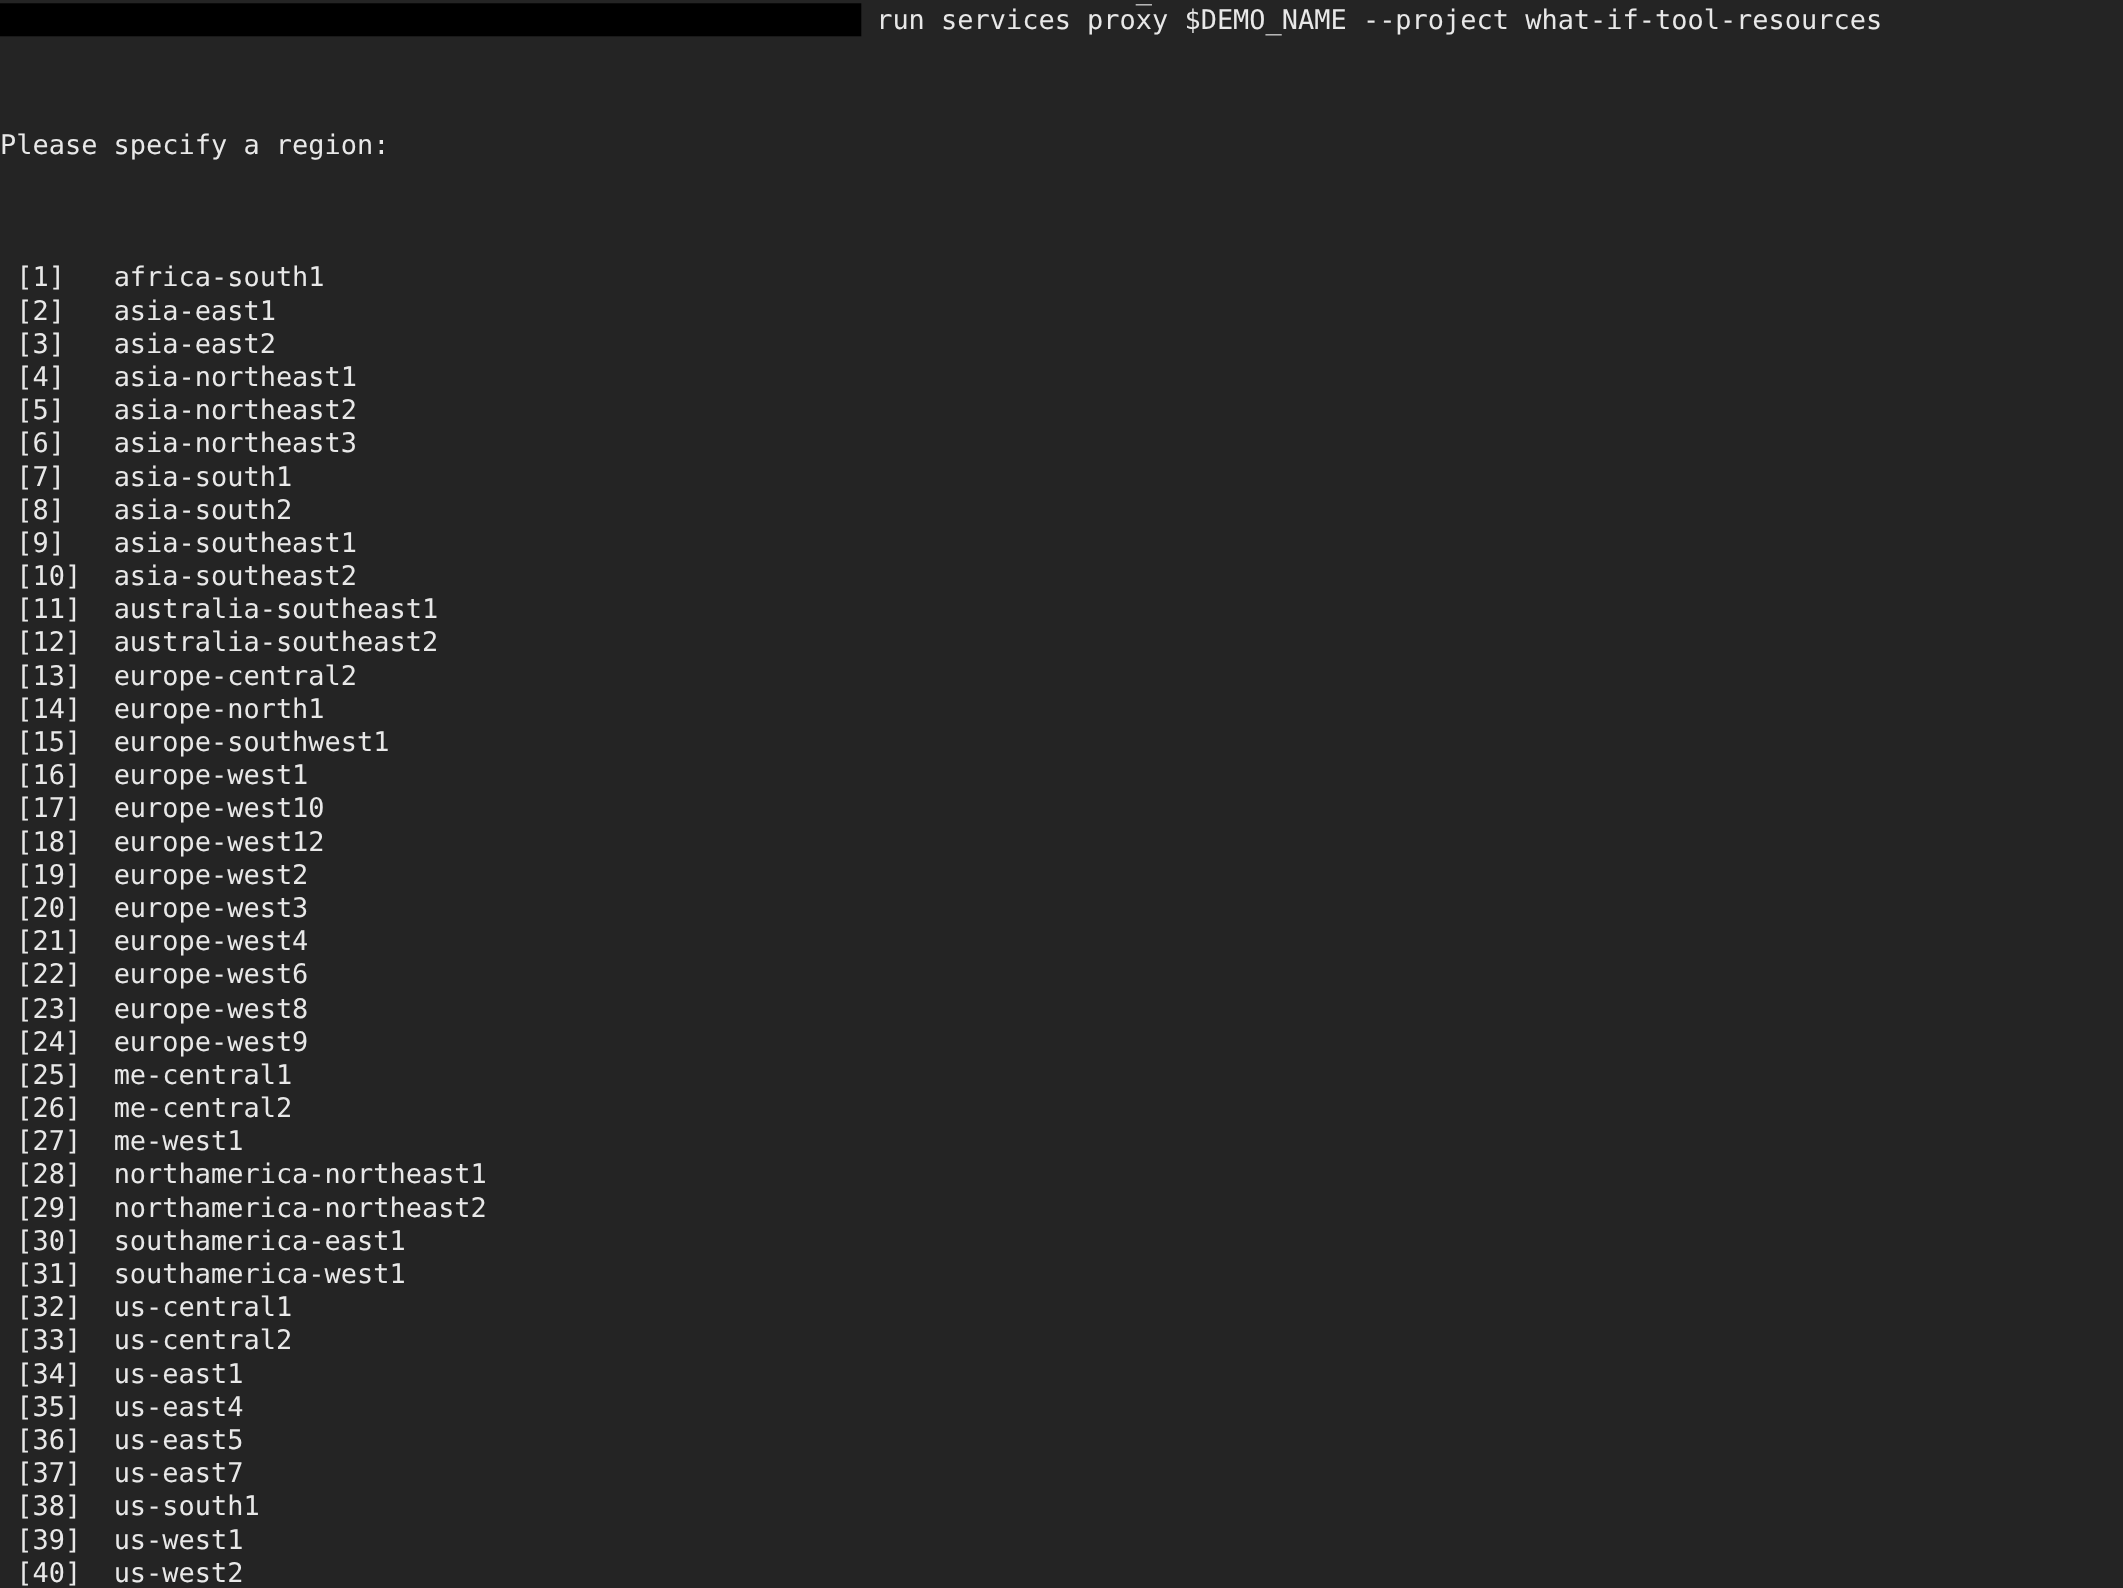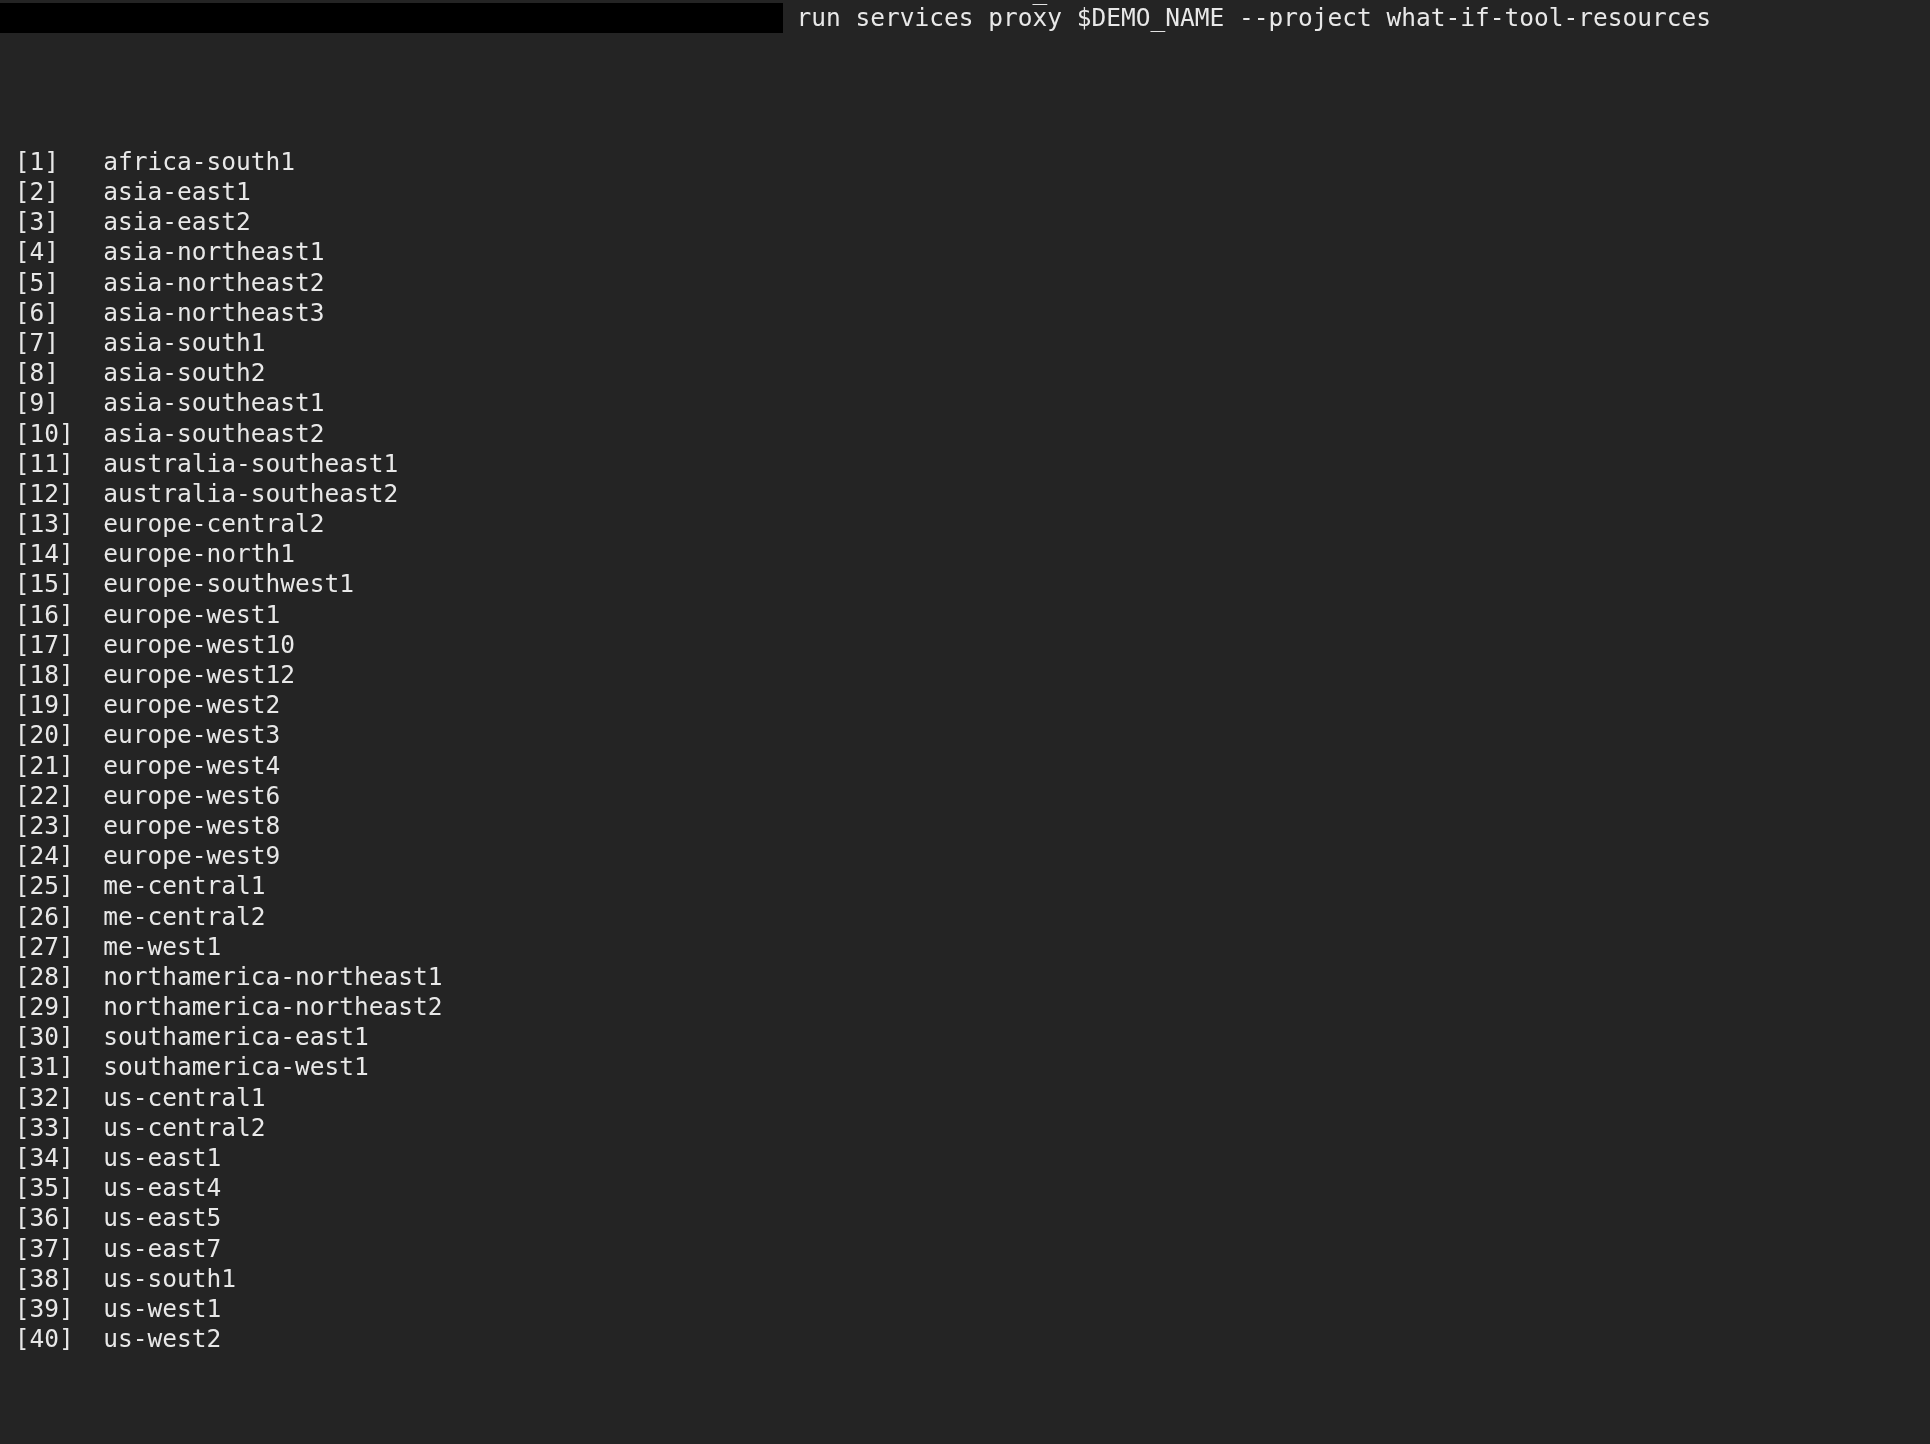--- a/index.html
+++ b/index.html
@@ -79,19 +79,20 @@
 <div id="terminal">
 
   <div class="scrollback-remnant">                                                                      _                                                   </div>
 
   <div class="cmdline">                                             $ gcloud run services proxy $DEMO_NAME --project what-if-tool-resources</div>
 
   <div class="black-gap"></div>
 
   <div class="body-lines">
 
+    <div class="line">Please specify a region:</div>
 
     <div id="region-rows"><div class="line"><span> </span><span>[1]</span><span>   </span><span>africa-south1</span></div><div class="line"><span> </span><span>[2]</span><span>   </span><span>asia-east1</span></div><div class="line"><span> </span><span>[3]</span><span>   </span><span>asia-east2</span></div><div class="line"><span> </span><span>[4]</span><span>   </span><span>asia-northeast1</span></div><div class="line"><span> </span><span>[5]</span><span>   </span><span>asia-northeast2</span></div><div class="line"><span> </span><span>[6]</span><span>   </span><span>asia-northeast3</span></div><div class="line"><span> </span><span>[7]</span><span>   </span><span>asia-south1</span></div><div class="line"><span> </span><span>[8]</span><span>   </span><span>asia-south2</span></div><div class="line"><span> </span><span>[9]</span><span>   </span><span>asia-southeast1</span></div><div class="line"><span> </span><span>[10]</span><span>  </span><span>asia-southeast2</span></div><div class="line"><span> </span><span>[11]</span><span>  </span><span>australia-southeast1</span></div><div class="line"><span> </span><span>[12]</span><span>  </span><span>australia-southeast2</span></div><div class="line"><span> </span><span>[13]</span><span>  </span><span>europe-central2</span></div><div class="line"><span> </span><span>[14]</span><span>  </span><span>europe-north1</span></div><div class="line"><span> </span><span>[15]</span><span>  </span><span>europe-southwest1</span></div><div class="line"><span> </span><span>[16]</span><span>  </span><span>europe-west1</span></div><div class="line"><span> </span><span>[17]</span><span>  </span><span>europe-west10</span></div><div class="line"><span> </span><span>[18]</span><span>  </span><span>europe-west12</span></div><div class="line"><span> </span><span>[19]</span><span>  </span><span>europe-west2</span></div><div class="line"><span> </span><span>[20]</span><span>  </span><span>europe-west3</span></div><div class="line"><span> </span><span>[21]</span><span>  </span><span>europe-west4</span></div><div class="line"><span> </span><span>[22]</span><span>  </span><span>europe-west6</span></div><div class="line"><span> </span><span>[23]</span><span>  </span><span>europe-west8</span></div><div class="line"><span> </span><span>[24]</span><span>  </span><span>europe-west9</span></div><div class="line"><span> </span><span>[25]</span><span>  </span><span>me-central1</span></div><div class="line"><span> </span><span>[26]</span><span>  </span><span>me-central2</span></div><div class="line"><span> </span><span>[27]</span><span>  </span><span>me-west1</span></div><div class="line"><span> </span><span>[28]</span><span>  </span><span>northamerica-northeast1</span></div><div class="line"><span> </span><span>[29]</span><span>  </span><span>northamerica-northeast2</span></div><div class="line"><span> </span><span>[30]</span><span>  </span><span>southamerica-east1</span></div><div class="line"><span> </span><span>[31]</span><span>  </span><span>southamerica-west1</span></div><div class="line"><span> </span><span>[32]</span><span>  </span><span>us-central1</span></div><div class="line"><span> </span><span>[33]</span><span>  </span><span>us-central2</span></div><div class="line"><span> </span><span>[34]</span><span>  </span><span>us-east1</span></div><div class="line"><span> </span><span>[35]</span><span>  </span><span>us-east4</span></div><div class="line"><span> </span><span>[36]</span><span>  </span><span>us-east5</span></div><div class="line"><span> </span><span>[37]</span><span>  </span><span>us-east7</span></div><div class="line"><span> </span><span>[38]</span><span>  </span><span>us-south1</span></div><div class="line"><span> </span><span>[39]</span><span>  </span><span>us-west1</span></div><div class="line"><span> </span><span>[40]</span><span>  </span><span>us-west2</span></div></div>
 
     
 
   </div>
 </div>
 
 </body></html>

